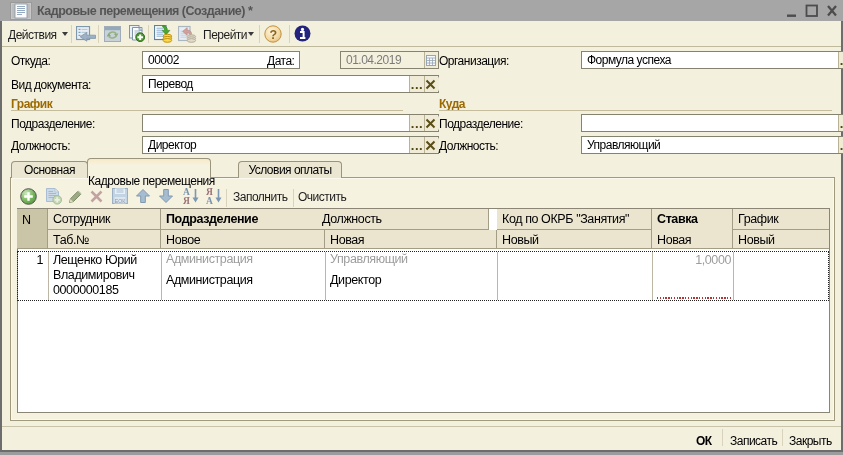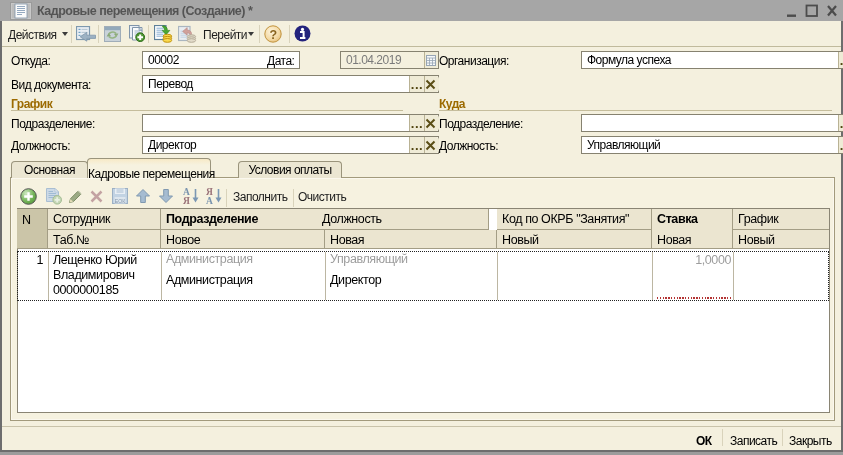--- a/index.html
+++ b/index.html
@@ -233,21 +233,21 @@
     <svg width="11" height="11" viewBox="0 0 11 11" style="margin-top:3px">
         <path d="M1.5 1.5 L9.5 9.5 M9.5 1.5 L1.5 9.5" stroke="#5a4e16" stroke-width="2"></path>
       </svg>
   </div>
 </div>
 
 <div id="tabpanel" class="abs">
     <div class="inner"></div>
   </div>
 <div class="tab" style="left:11px; top:161px; width:77px; height:17px; padding-top:1px;">Основная</div>
-<div class="tab active" style="left:87px; top:158px; width:124px; height:20px; padding-top:8px;">Кадровые перемещения</div>
+<div class="tab active" style="left:87px; top:158px; width:124px; height:20px; padding-top:15px;">Кадровые перемещения</div>
 <div class="tab" style="left:238px; top:161px; width:104px; height:17px; padding-top:1px;">Условия оплаты</div>
 
 <svg class="abs" style="left:20px; top:188px" width="17" height="17" viewBox="0 0 17 17">
   <defs>
       <radialGradient id="addg" cx="0.35" cy="0.3" r="0.85">
         <stop offset="0" stop-color="#cfe8c2"></stop>
         <stop offset="0.55" stop-color="#77b65c"></stop>
         <stop offset="1" stop-color="#4e9134"></stop>
       </radialGradient>
     </defs>

